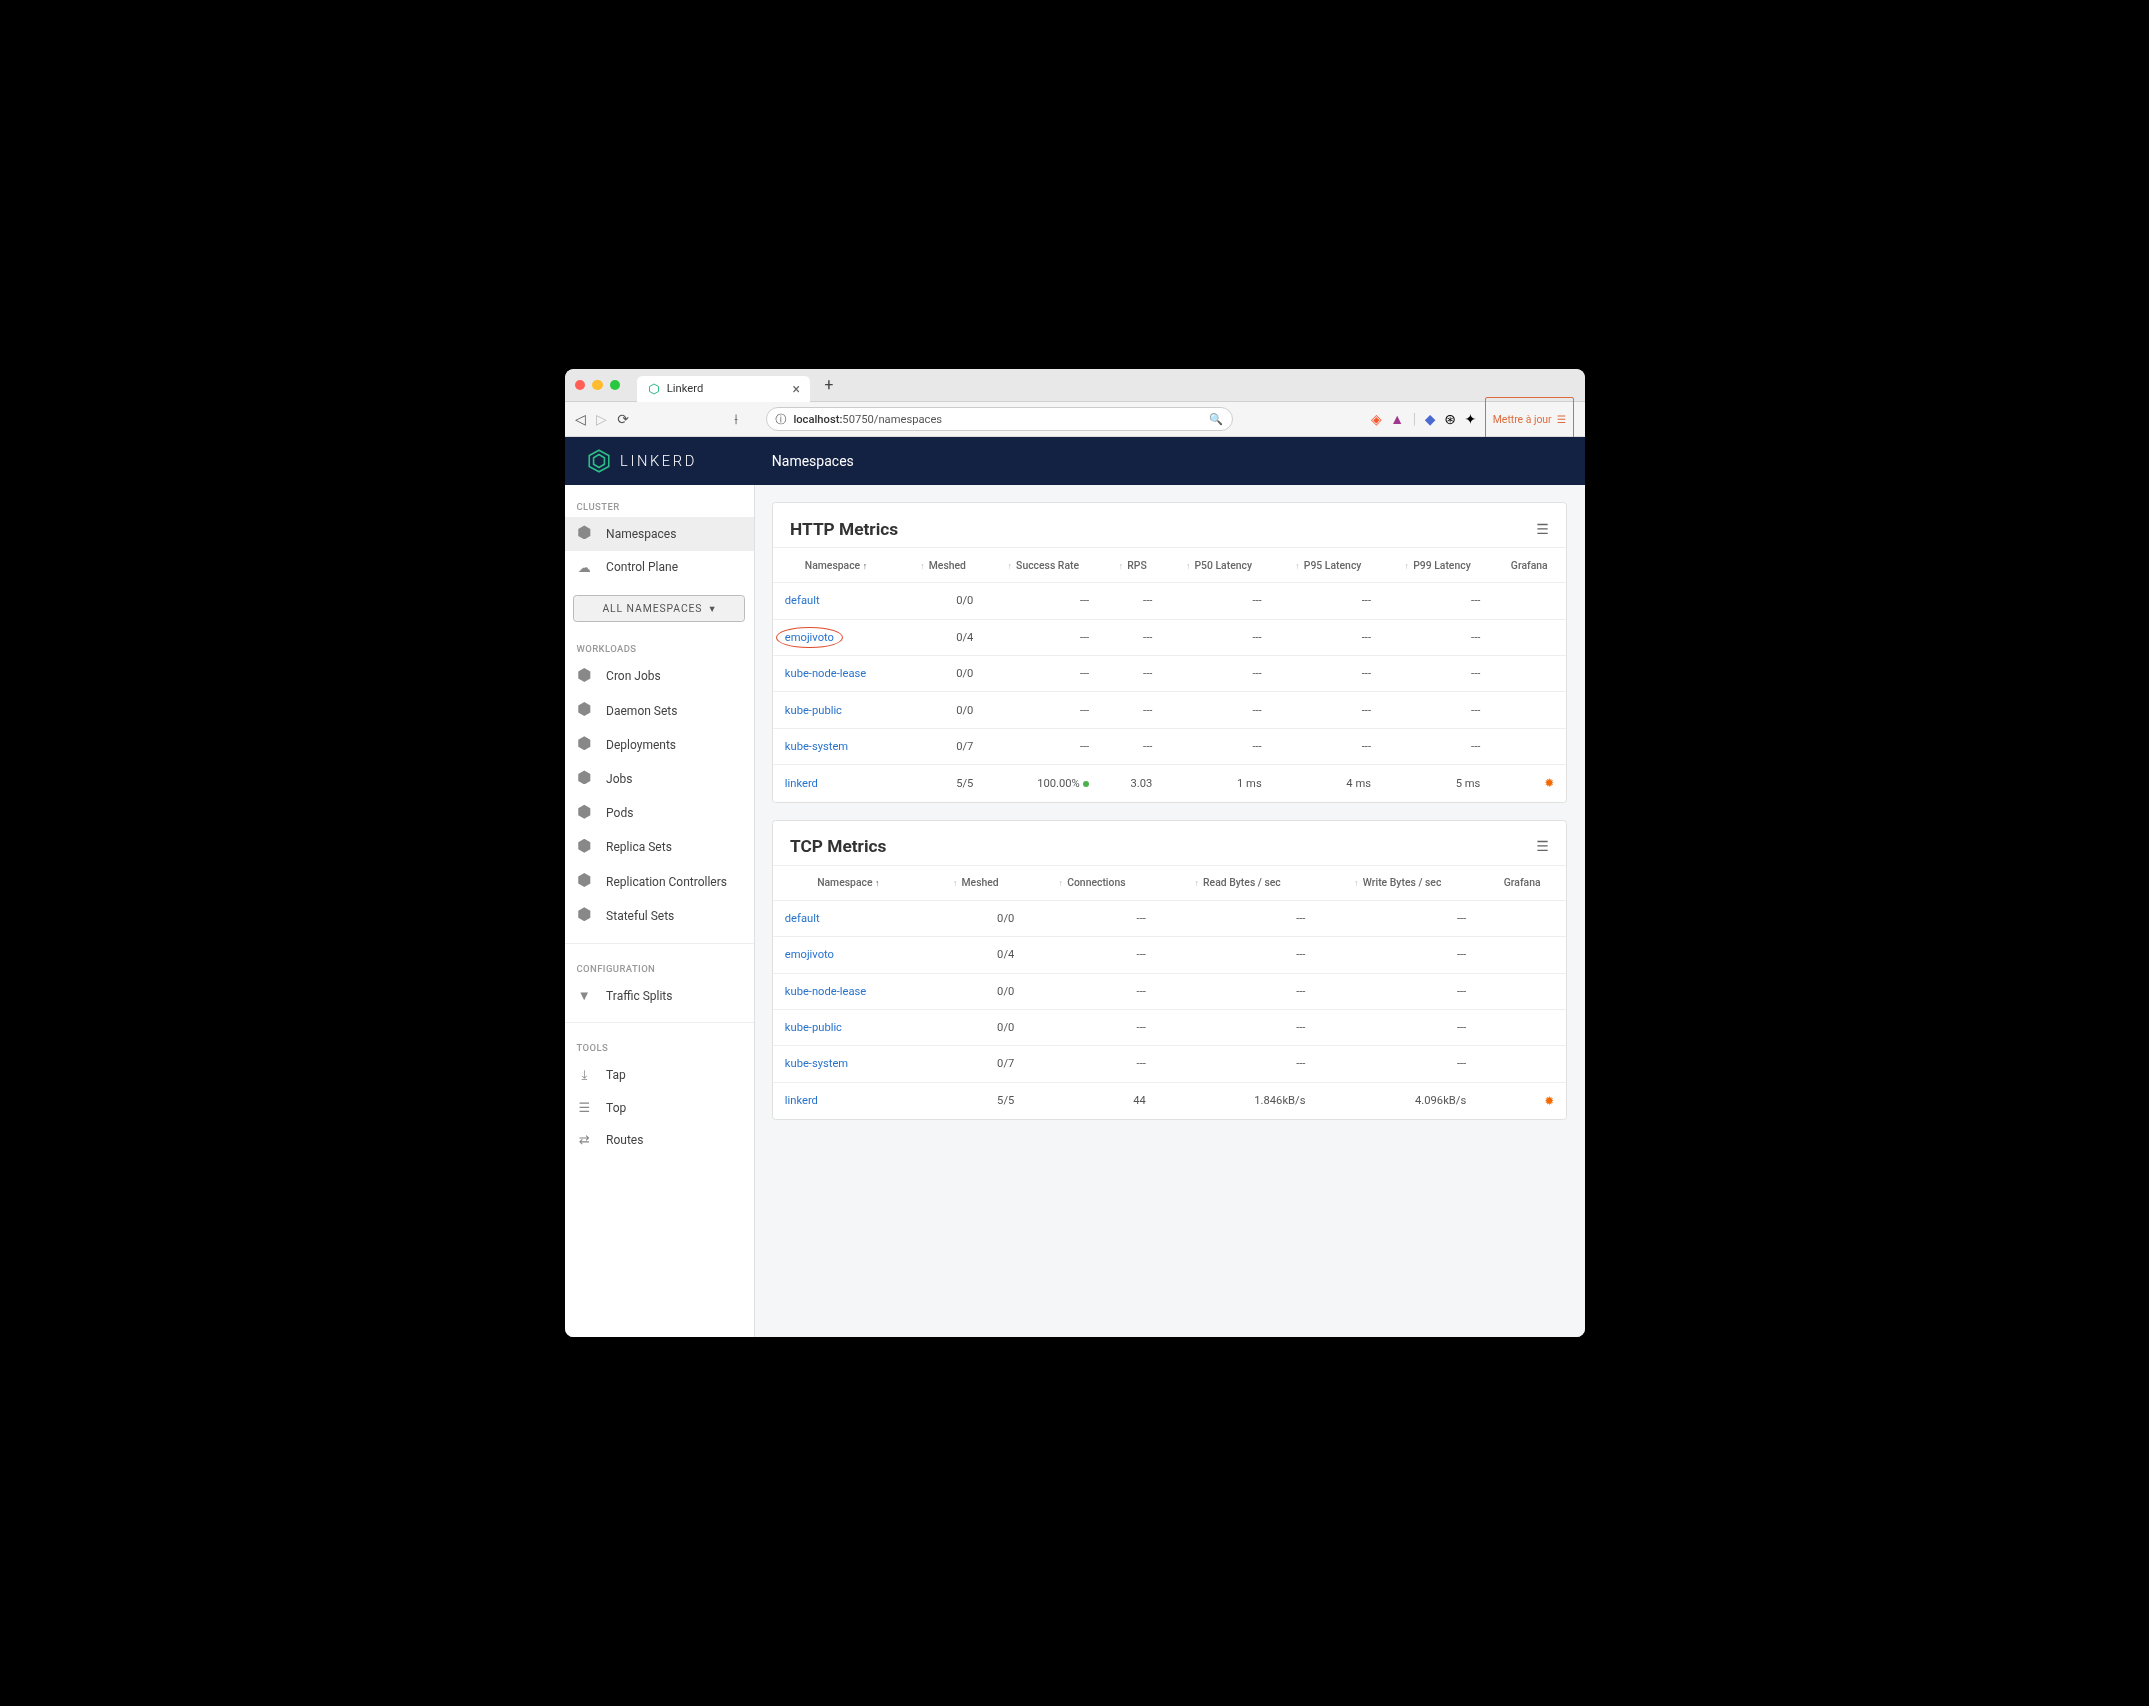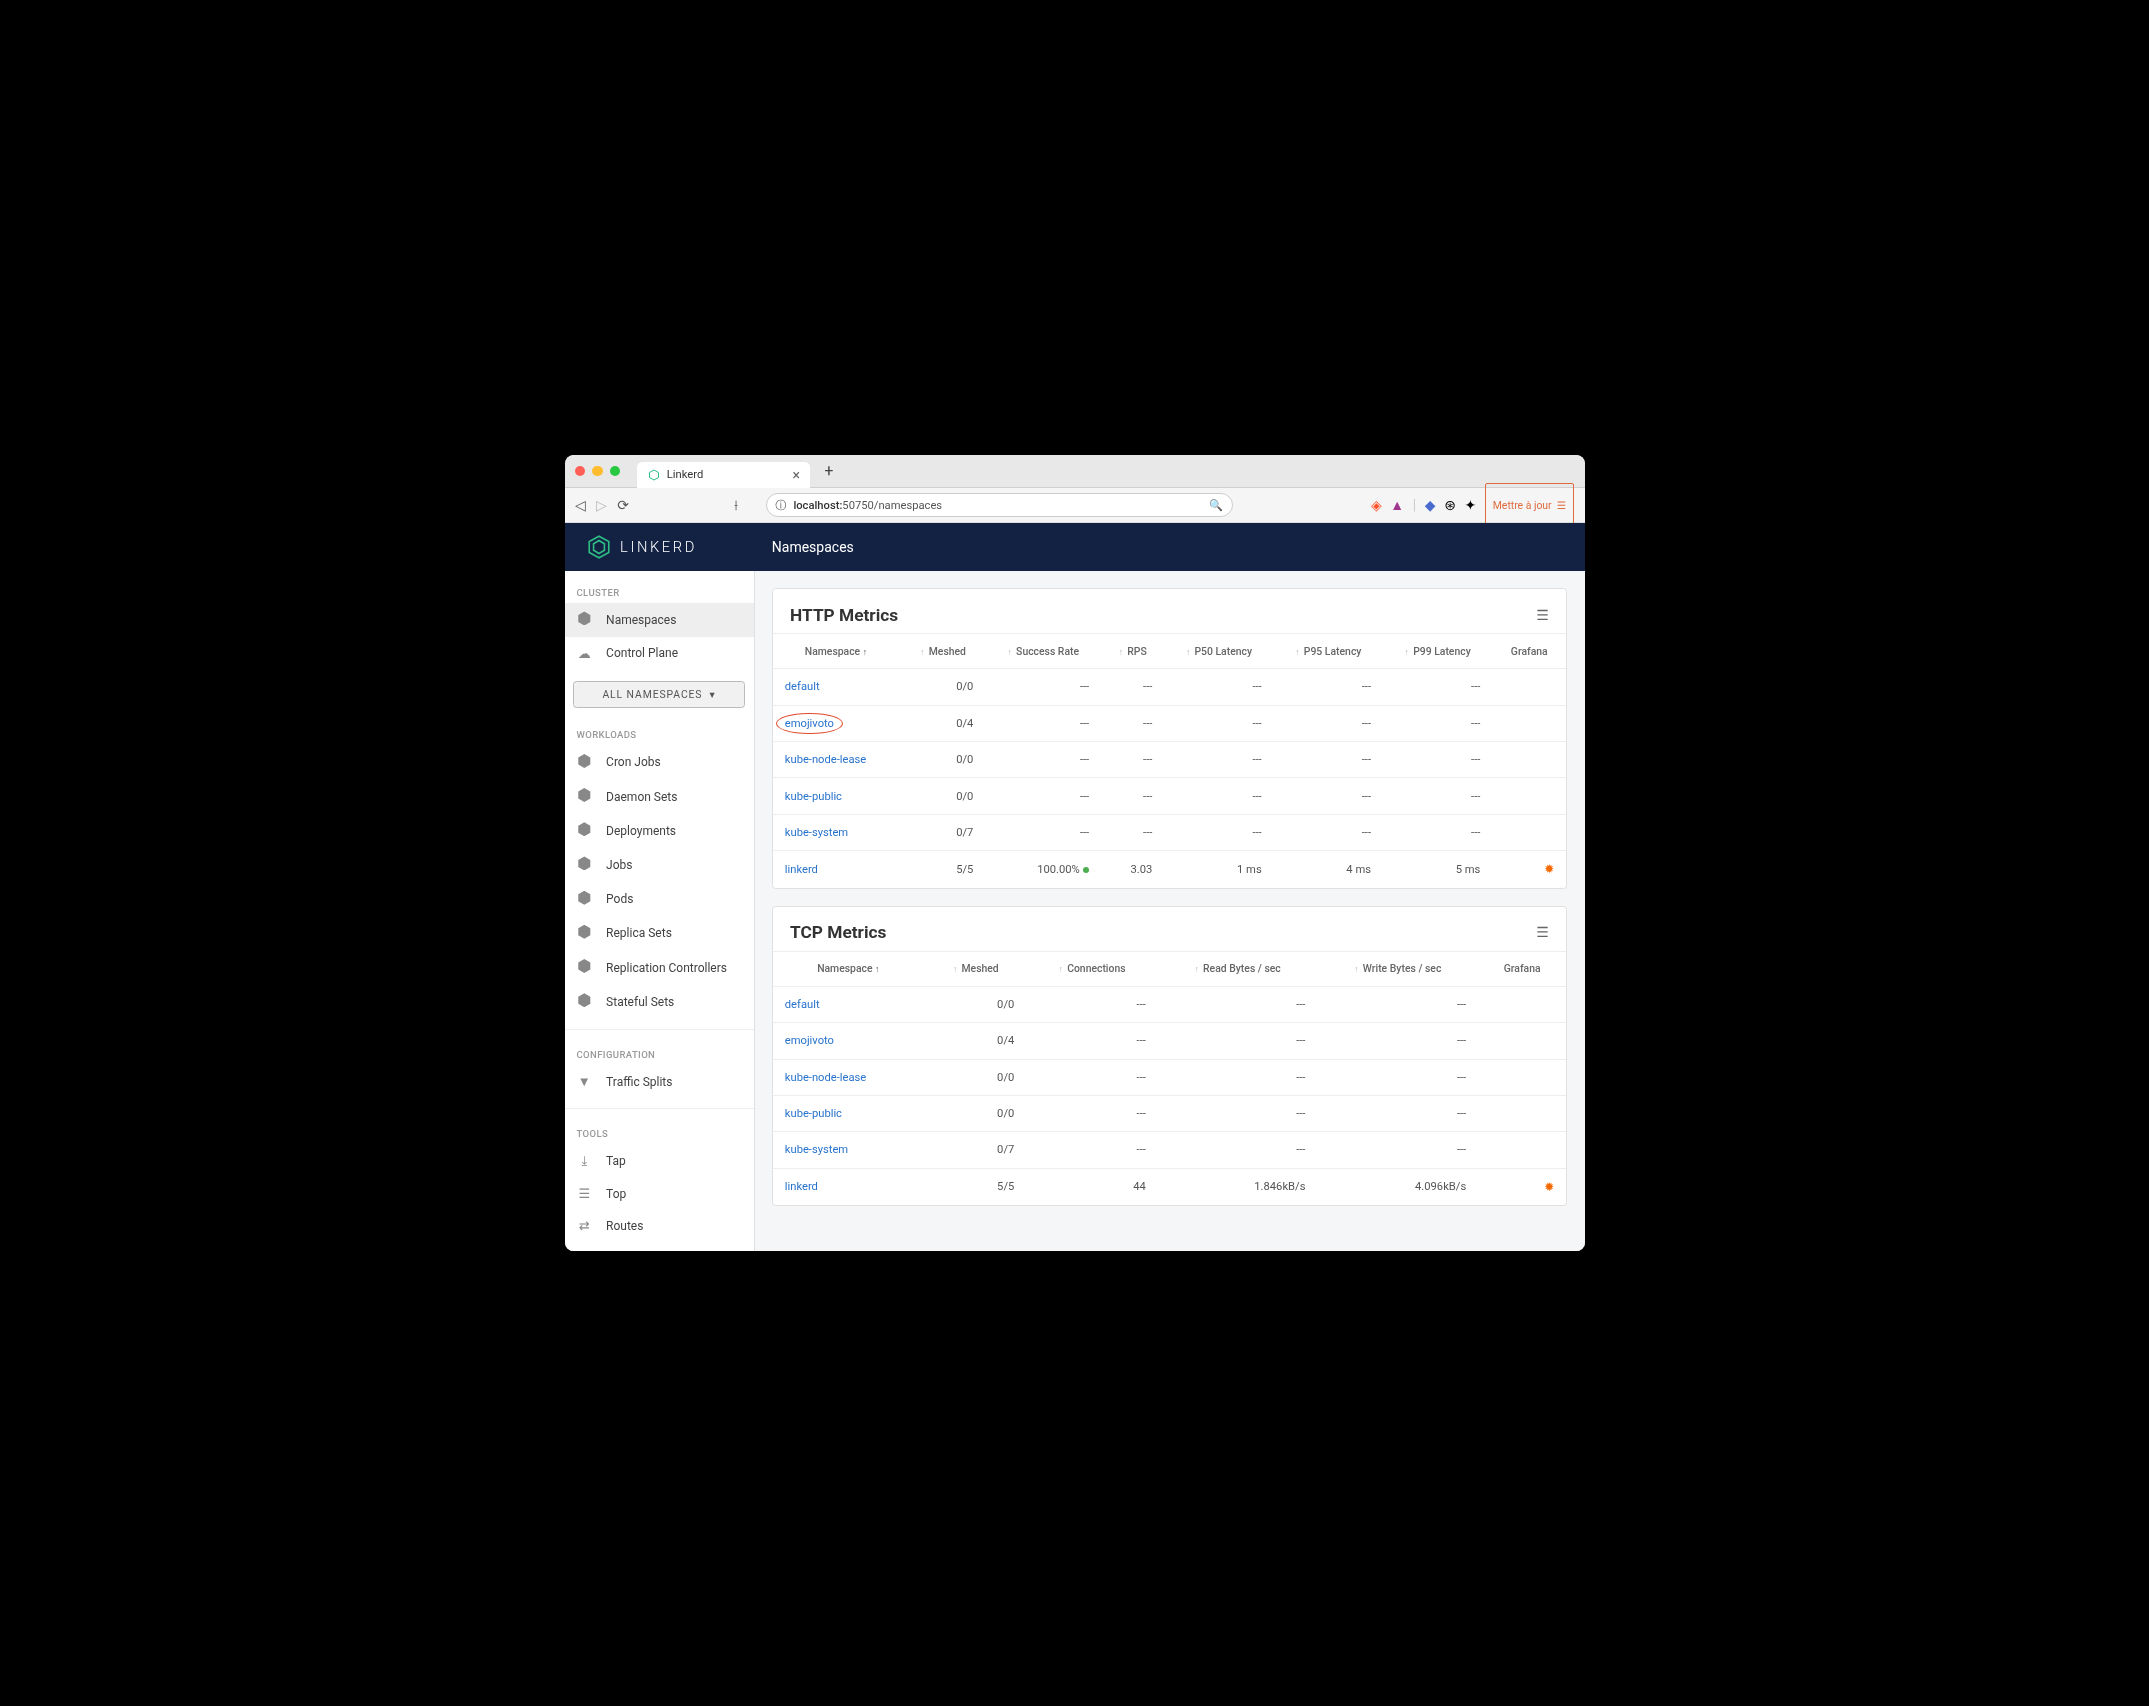--- a/index.html
+++ b/index.html
@@ -1,17 +1,17 @@
 <!DOCTYPE html>
 <html style="font-size:14px"><head>
 <meta charset="utf-8">
 <style>
 * { margin:0; padding:0; box-sizing:border-box; font-family:-apple-system,BlinkMacSystemFont,"Segoe UI",Roboto,sans-serif; }
 body { background:#000; display:flex; align-items:center; justify-content:center; min-height:100vh; padding:17.3px; }
-.window { width:1020px; height:796px; background:#f0f0f0; border-radius:8.6px; overflow:hidden; box-shadow:0 17.3px 52px rgba(0,0,0,.5); display:flex; flex-direction:column; }
+.window { width:1020px; height:968px; background:#f0f0f0; border-radius:8.6px; overflow:hidden; box-shadow:0 17.3px 52px rgba(0,0,0,.5); display:flex; flex-direction:column; }
 .titlebar { height:33px; background:#e8e8e8; display:flex; align-items:center; padding:0 10.4px; gap:7px; border-bottom:0.9px solid #d0d0d0; }
 .traffic { display:flex; gap:7px; }
 .dot { width:10.4px; height:10.4px; border-radius:50%; }
 .dot.r{background:#ff5f57}.dot.y{background:#febc2e}.dot.g{background:#28c840}
 .tab { background:#fff; border-radius:5.2px 5.2px 0 0; height:26px; padding:0 10.4px; display:flex; align-items:center; gap:7px; margin-left:10.4px; font-size:11.2px; color:#333; position:relative; top:3.5px; min-width:173px;}
 .tab-close { margin-left:auto; color:#666; cursor:pointer; font-size:14px;}
 .tab-plus { margin-left:7px; color:#444; font-size:15.6px; cursor:pointer;}
 .toolbar { height:35px; background:#f5f5f5; display:flex; align-items:center; padding:0 10.4px; gap:10.4px; border-bottom:0.9px solid #ddd; }
 .nav-btn { color:#555; font-size:14px; cursor:pointer; }
 .nav-btn.disabled { color:#bbb; }

